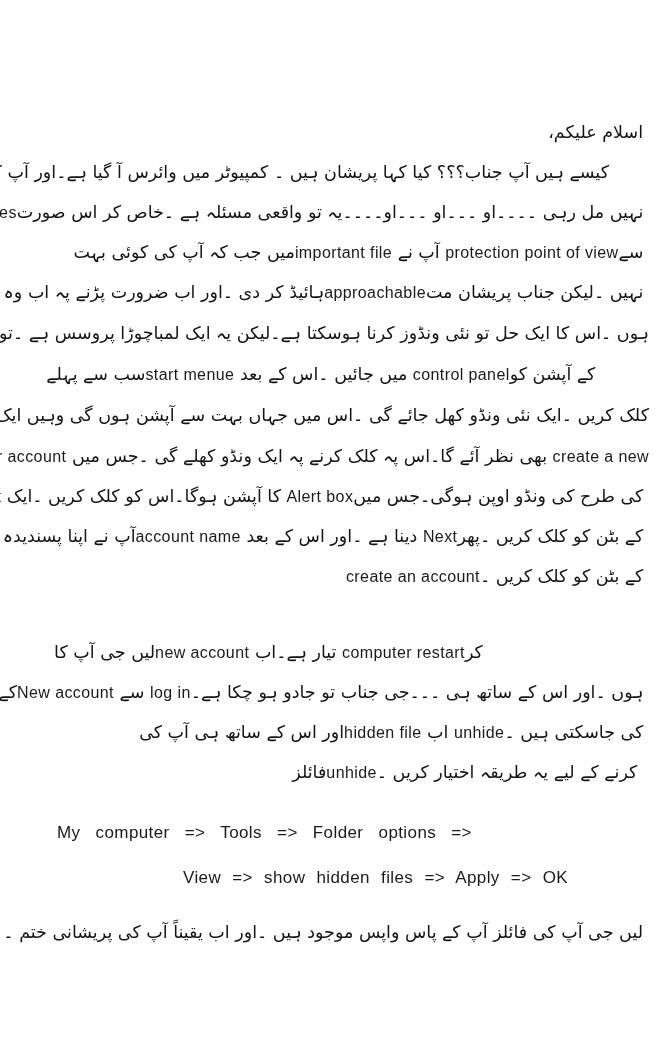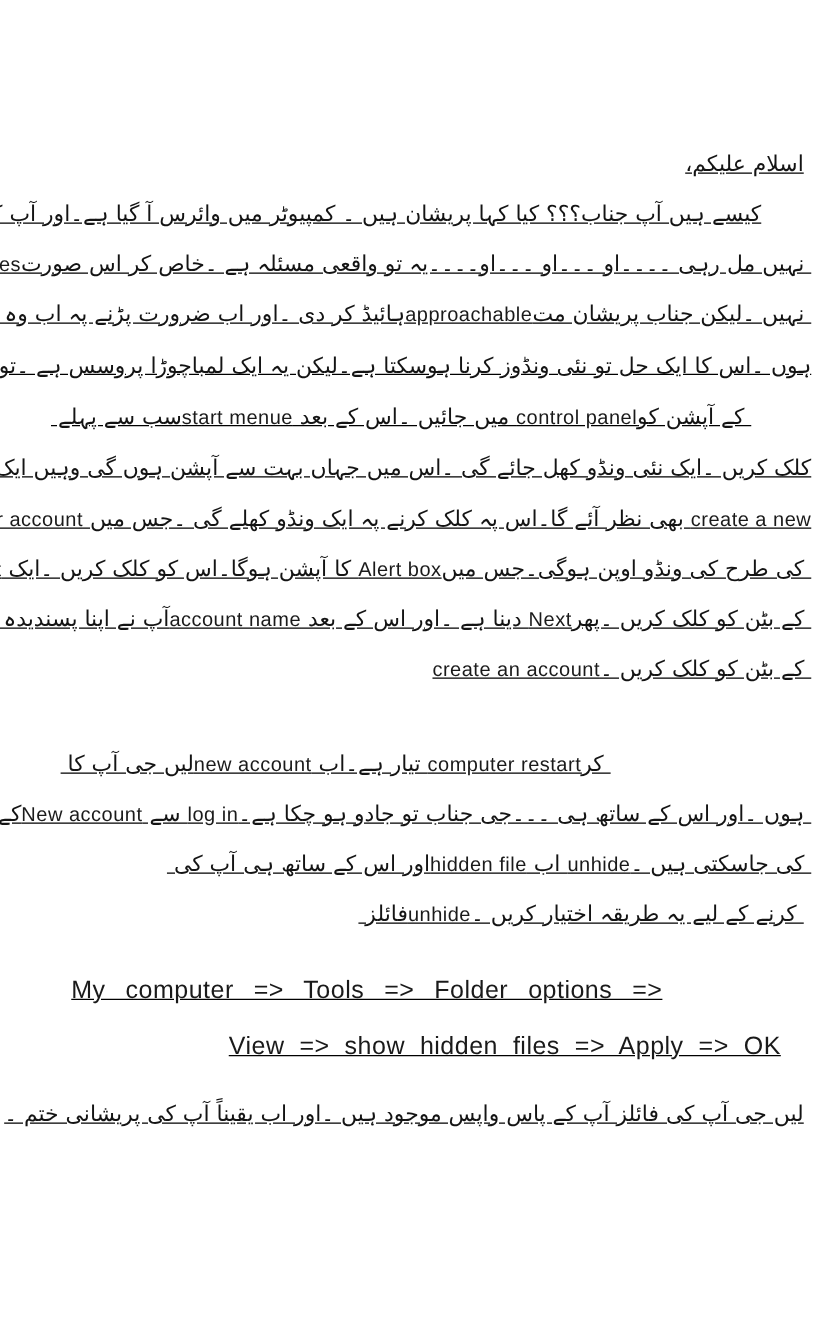--- a/index.html
+++ b/index.html
@@ -8,21 +8,20 @@
     background:#ffffff;
     overflow:hidden;
     font-family:"DejaVu Sans",sans-serif;
   }
   .page{
     position:relative;
     width:657px;height:1056px;
     background:#ffffff;
     box-sizing:border-box;
     padding:112px 8px 0 0;
-    text-decoration:underline;
   }
   .doc-body{width:100%;}
   .line{
     direction:rtl;
     text-align:right;
     white-space:nowrap;
     height:40px;
     line-height:40px;
     font-size:17.5px;
     color:#141414;
@@ -42,30 +41,31 @@
   }
   .line.ltr{
     direction:ltr;
     text-align:left;
     height:45px;
     line-height:45px;
     font-family:"Liberation Sans",sans-serif;
     font-size:17px;
     color:#1a1a1a;
   }
-  .line.ltr .en{font-size:20px;}
+  .line.ltr .en{font-size:17px;}
 </style>
 </head>
 <body>
 
 <div class="page">
   <div class="doc-body" id="doc-body">
       <div class="line" style="padding-right: 6px;"><span class="ur">اسلام علیکم،</span></div>
       <div class="line" style="padding-right: 40px;"><span class="ur">کیسے ہیں آپ جناب؟؟؟ کیا کہا پریشان ہیں ۔ کمپیوٹر میں وائرس آ گیا ہے۔اور آپ کو آپ کی مطلوبہ</span></div>
       <div class="line" style="padding-right: 0px;"><span class="en" dir="ltr">hidden files</span><span class="ur"> نہیں مل رہی ۔۔۔۔او ۔۔۔او ۔۔۔او۔۔۔۔یہ تو واقعی مسئلہ ہے ۔خاص کر اس صورت</span></div>
+      <div class="line" style="padding-right: 0px;"><span class="ur">میں جب کہ آپ کی کوئی بہت </span><span class="en" dir="ltr">important file</span><span class="ur"> آپ نے </span><span class="en" dir="ltr">protection point of view</span><span class="ur"> سے</span></div>
       <div class="line" style="padding-right: 0px;"><span class="ur">ہائیڈ کر دی ۔اور اب ضرورت پڑنے پہ اب وہ فائل </span><span class="en" dir="ltr">approachable</span><span class="ur"> نہیں ۔لیکن جناب پریشان مت</span></div>
       <div class="line" style="padding-right: 0px; height: 42px; line-height: 42px;"><span class="ur">ہوں ۔اس کا ایک حل تو نئی ونڈوز کرنا ہوسکتا ہے۔لیکن یہ ایک لمباچوڑا پروسس ہے ۔تو جی اس کا ایک بہت ہی</span></div>
       <div class="line" style="padding-right: 48px;"><span class="ur">سب سے پہلے </span><span class="en" dir="ltr">start menue</span><span class="ur"> میں جائیں ۔اس کے بعد </span><span class="en" dir="ltr">control panel</span><span class="ur"> کے آپشن کو</span></div>
       <div class="line" style="padding-right: 0px; height: 42px; line-height: 42px;"><span class="ur">کلک کریں ۔ایک نئی ونڈو کھل جائے گی ۔اس میں جہاں بہت سے آپشن ہوں گی وہیں ایک آپشن</span></div>
       <div class="line" style="padding-right: 0px;"><span class="en" dir="ltr">user account</span><span class="ur"> بھی نظر آئے گا۔اس پہ کلک کرنے پہ ایک ونڈو کھلے گی ۔جس میں </span><span class="en" dir="ltr">create a new</span></div>
       <div class="line" style="padding-right: 0px;"><span class="en" dir="ltr">account</span><span class="ur"> کا آپشن ہوگا۔اس کو کلک کریں ۔ایک </span><span class="en" dir="ltr">Alert box</span><span class="ur"> کی طرح کی ونڈو اوپن ہوگی۔جس میں</span></div>
       <div class="line" style="padding-right: 0px;"><span class="ur">آپ نے اپنا پسندیدہ </span><span class="en" dir="ltr">account name</span><span class="ur"> دینا ہے ۔اور اس کے بعد </span><span class="en" dir="ltr">Next</span><span class="ur"> کے بٹن کو کلک کریں ۔پھر</span></div>
       <div class="line" style="padding-right: 0px;"><span class="en" dir="ltr">create an account</span><span class="ur"> کے بٹن کو کلک کریں ۔</span></div>
       <div class="line" style="padding-right: 112px; margin-top: 36px; text-align: center;"><span class="ur">لیں جی آپ کا </span><span class="en" dir="ltr">new account</span><span class="ur"> تیار ہے۔اب </span><span class="en" dir="ltr">computer restart</span><span class="ur"> کر</span></div>
       <div class="line" style="padding-right: 0px;"><span class="ur">کے اس </span><span class="en" dir="ltr">New account</span><span class="ur"> سے </span><span class="en" dir="ltr">log in</span><span class="ur"> ہوں ۔اور اس کے ساتھ ہی ۔۔۔جی جناب تو جادو ہو چکا ہے۔</span></div>

